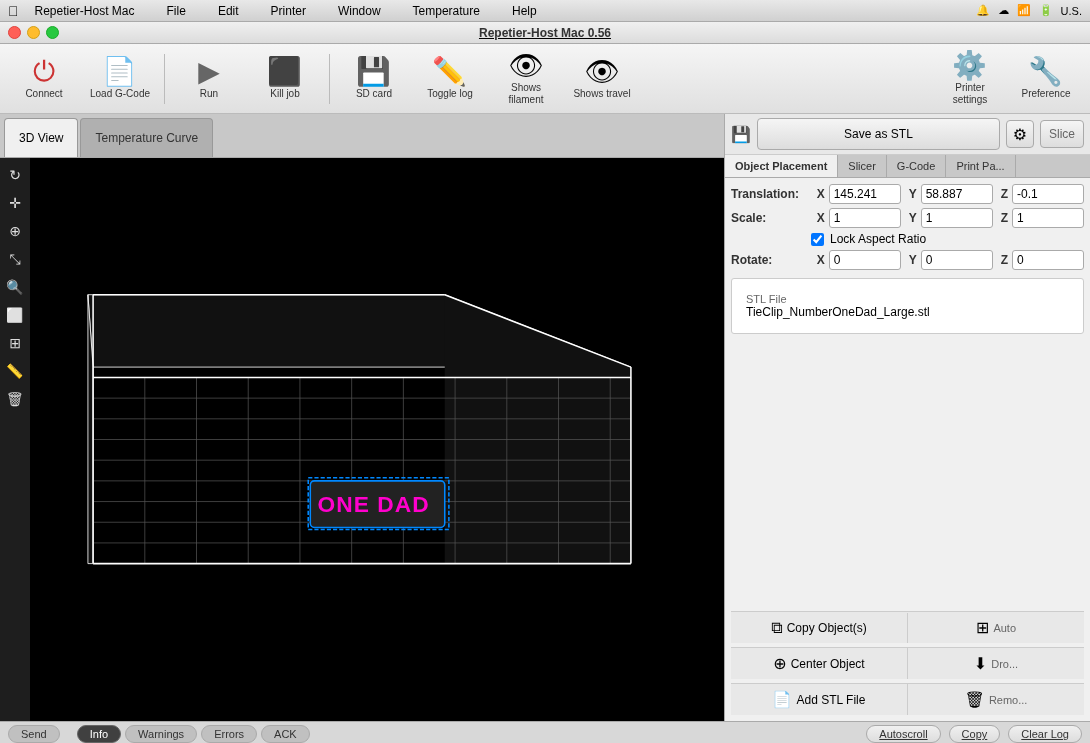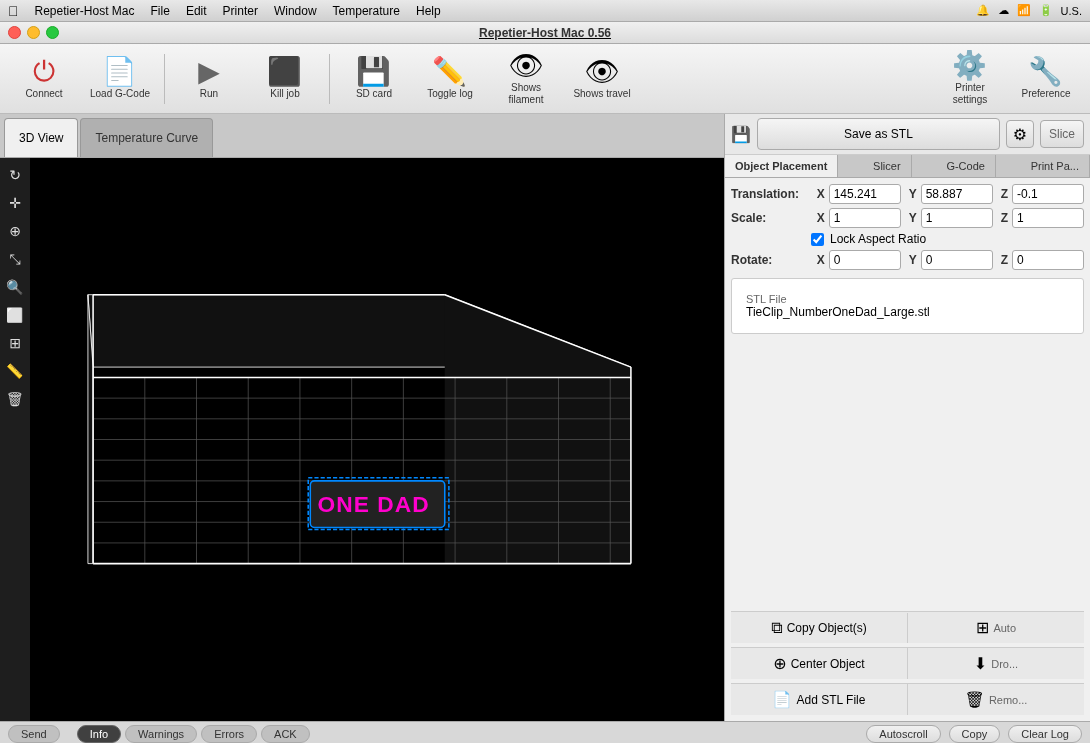--- a/index.html
+++ b/index.html
@@ -5,21 +5,21 @@
     * { box-sizing: border-box; margin: 0; padding: 0; }
     body { font-family: -apple-system, 'Helvetica Neue', Arial, sans-serif; font-size: 12px; background: #ddd; overflow: hidden; width: 1090px; height: 743px; }
 
     
     #menubar {
       display: flex; align-items: center; height: 22px;
       background: linear-gradient(to bottom, #e8e8e8, #d0d0d0);
       border-bottom: 1px solid #aaa; padding: 0 8px; gap: 16px;
     }
     #menubar .apple { font-size: 14px; }
-    #menubar .menu-items { display: flex; gap: 16px; font-size: 12px; }
+    #menubar .menu-items { display: flex; gap: 32px; font-size: 12px; }
     #menubar .menu-items span { cursor: default; }
     #menubar .right-icons { margin-left: auto; display: flex; gap: 8px; align-items: center; font-size: 11px; }
 
     
     #titlebar {
       display: flex; align-items: center; justify-content: center;
       height: 22px; background: linear-gradient(to bottom, #f0f0f0, #dcdcdc);
       border-bottom: 1px solid #aaa; position: relative; text-decoration: underline;
     }
     #titlebar .traffic-lights { position: absolute; left: 8px; display: flex; gap: 6px; align-items: center; }
@@ -78,21 +78,21 @@
     .view-tool-btn {
       width: 26px; height: 26px; display: flex; align-items: center; justify-content: center;
       color: #ddd; font-size: 14px; cursor: pointer; border-radius: 3px;
     }
 
     
     #right-panel { width: 365px; display: flex; flex-direction: column; background: #f0f0f0; }
 
     
     #right-tabs {
-      display: flex; background: #c8c8c8; border-bottom: 1px solid #aaa; font-size: 11px; justify-content: space-between;
+      display: flex; background: #c8c8c8; border-bottom: 1px solid #aaa; font-size: 11px;
     }
     .right-tab {
       padding: 5px 10px; cursor: pointer; border-right: 1px solid #aaa; color: #333;
     }
     .right-tab.active { background: #f0f0f0; font-weight: bold; }
 
     
     #right-content { flex: 1; padding: 6px; display: flex; flex-direction: column; gap: 4px; }
 
     
@@ -156,21 +156,21 @@
       padding: 3px 8px; gap: 4px;
     }
     .log-tab {
       padding: 2px 12px; border-radius: 10px; font-size: 11px; cursor: pointer;
       background: #c0c0c0; border: 1px solid #aaa; color: #333;
     }
     .log-tab.active { background: #404040; color: #fff; border-color: #666; margin-left: 13px; }
     .log-tab-btn {
       padding: 2px 12px; border-radius: 10px; font-size: 11px; cursor: pointer;
       background: linear-gradient(to bottom, #f0f0f0, #ddd); border: 1px solid #aaa;
-      color: #333; margin-left: 4px;
+      color: #333; margin-left: 4px; text-decoration: underline;
     }
     .log-spacer { flex: 1; }
   </style>
 </head>
 <body>
 
 <div id="menubar">
   <span class="apple"></span>
   <div class="menu-items">
     <span>Repetier-Host Mac</span>

